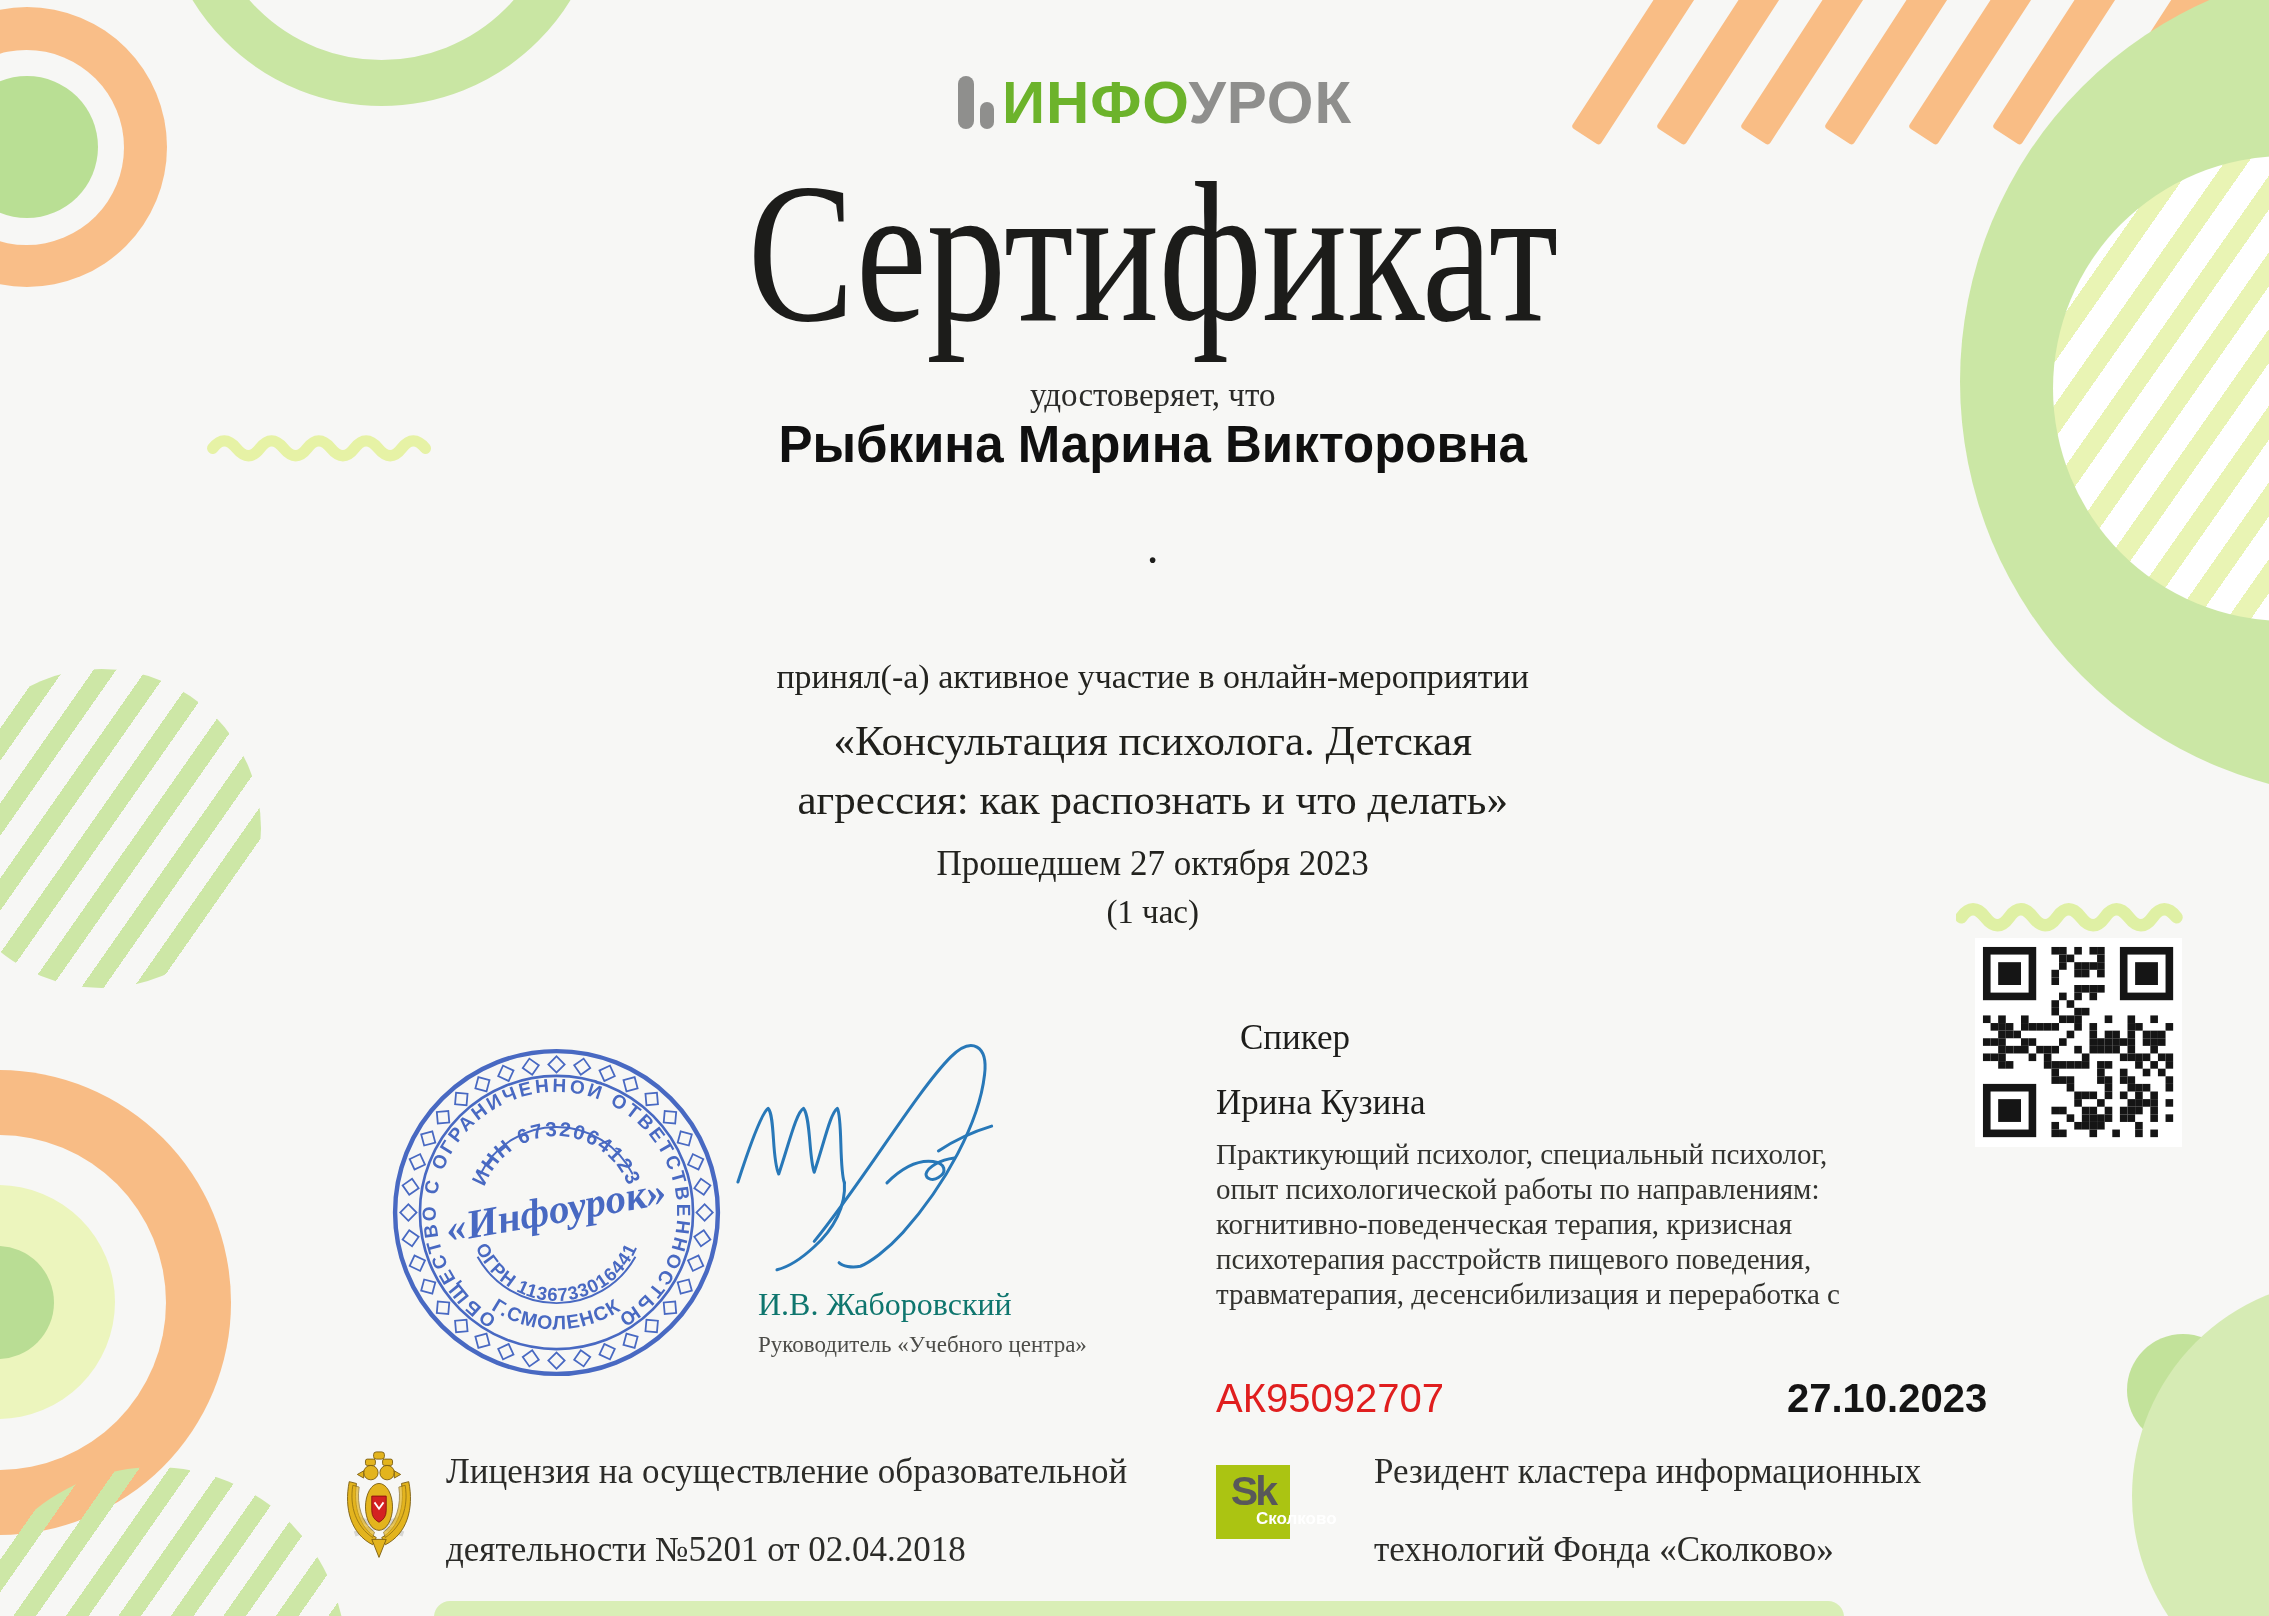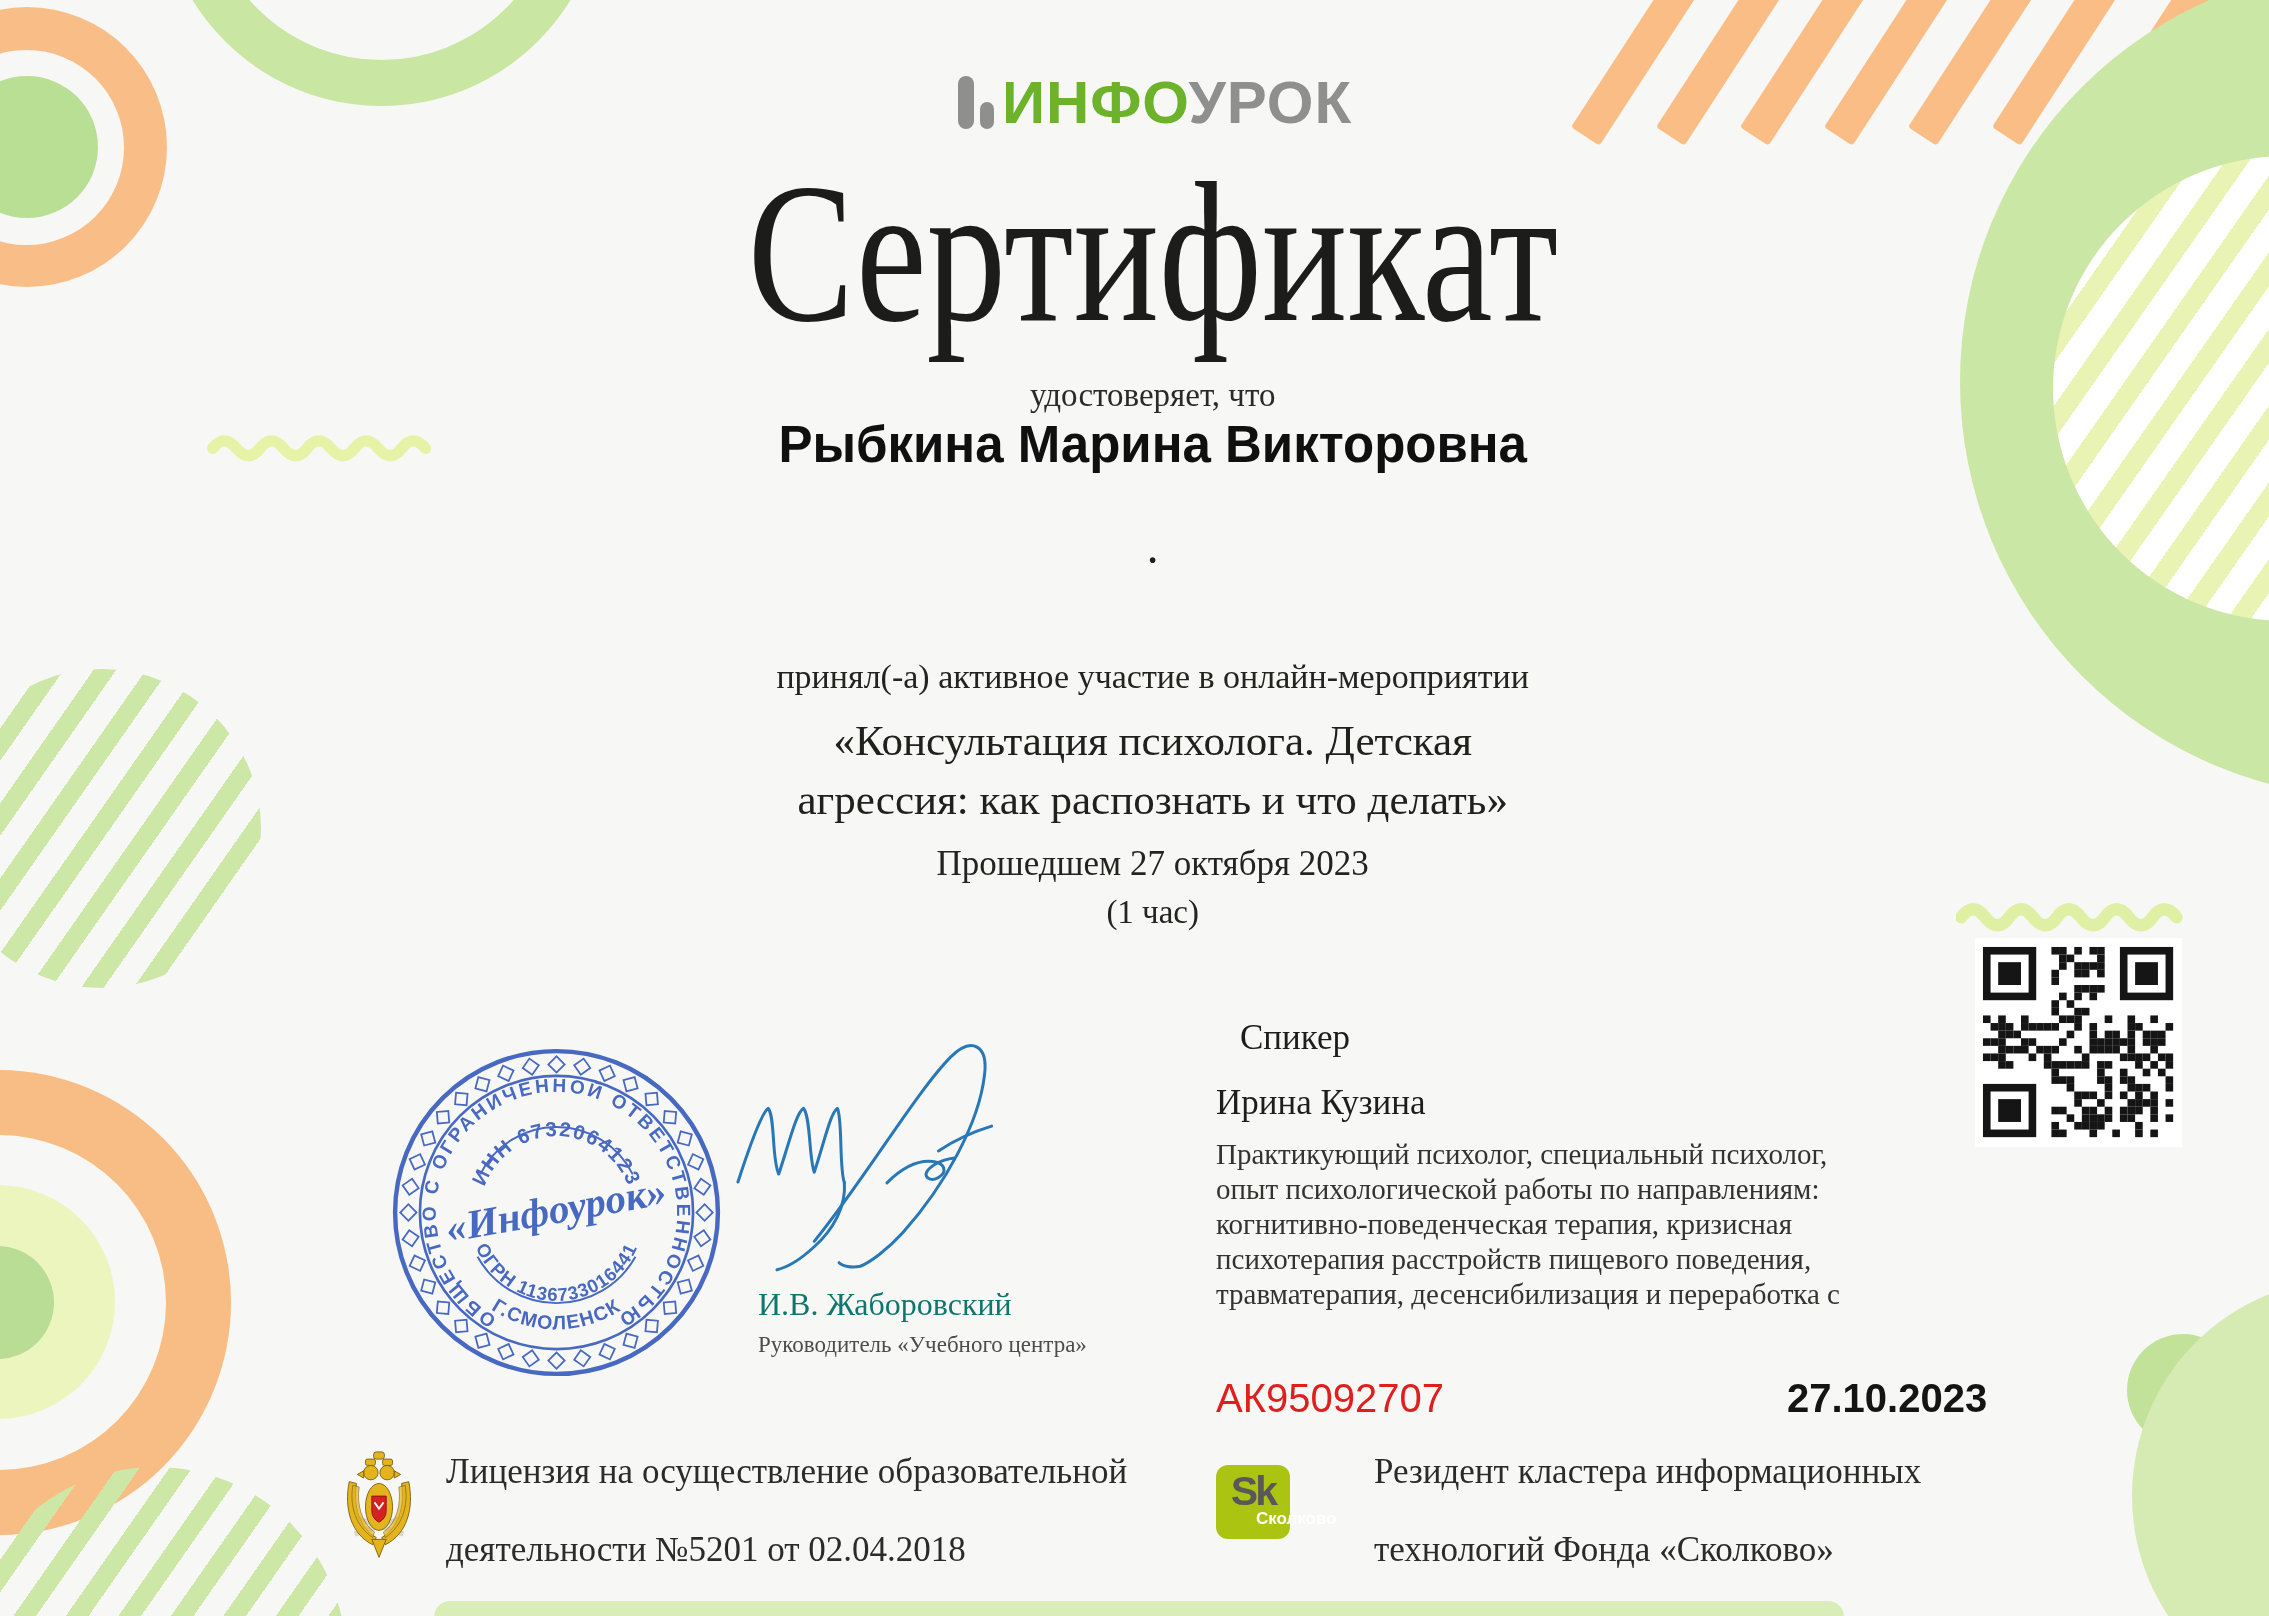--- a/index.html
+++ b/index.html
@@ -27,21 +27,21 @@
   .centercol{left:17.7px;width:2270px;text-align:center;}
   .title{
     font-size:199px;line-height:204px;letter-spacing:0px;color:#1c1c1a;
     transform:scaleX(.8);transform-origin:50% 50%;font-weight:400;
   }
   .serif{font-family:"Liberation Serif",serif;}
   .sans{font-family:"Liberation Sans",sans-serif;}
   .qrbox{background:#ffffff;}
   .stampwrap{opacity:.92;}
   .sklogo{
-    background:#abc412;border-radius:12px;width:74px;height:74px;text-align:center;
+    background:#abc412;border-radius:0;width:74px;height:74px;text-align:center;
   }
   .sklogo .sk-sym{display:block;font-family:"Liberation Sans",sans-serif;font-weight:700;
     font-size:41px;color:#58585a;letter-spacing:-2.7px;line-height:44px;margin-top:3.5px;}
   .sklogo .sk-cap{display:block;font-family:"Liberation Sans",sans-serif;font-weight:700;
     font-size:17px;color:#ffffff;line-height:12.4px;margin-left:40px;}
 </style>
 </head>
 <body>
 
 <div class="abs circle" style="left:-113px;top:7px;width:280px;height:280px;background:#f9be88;"></div>

